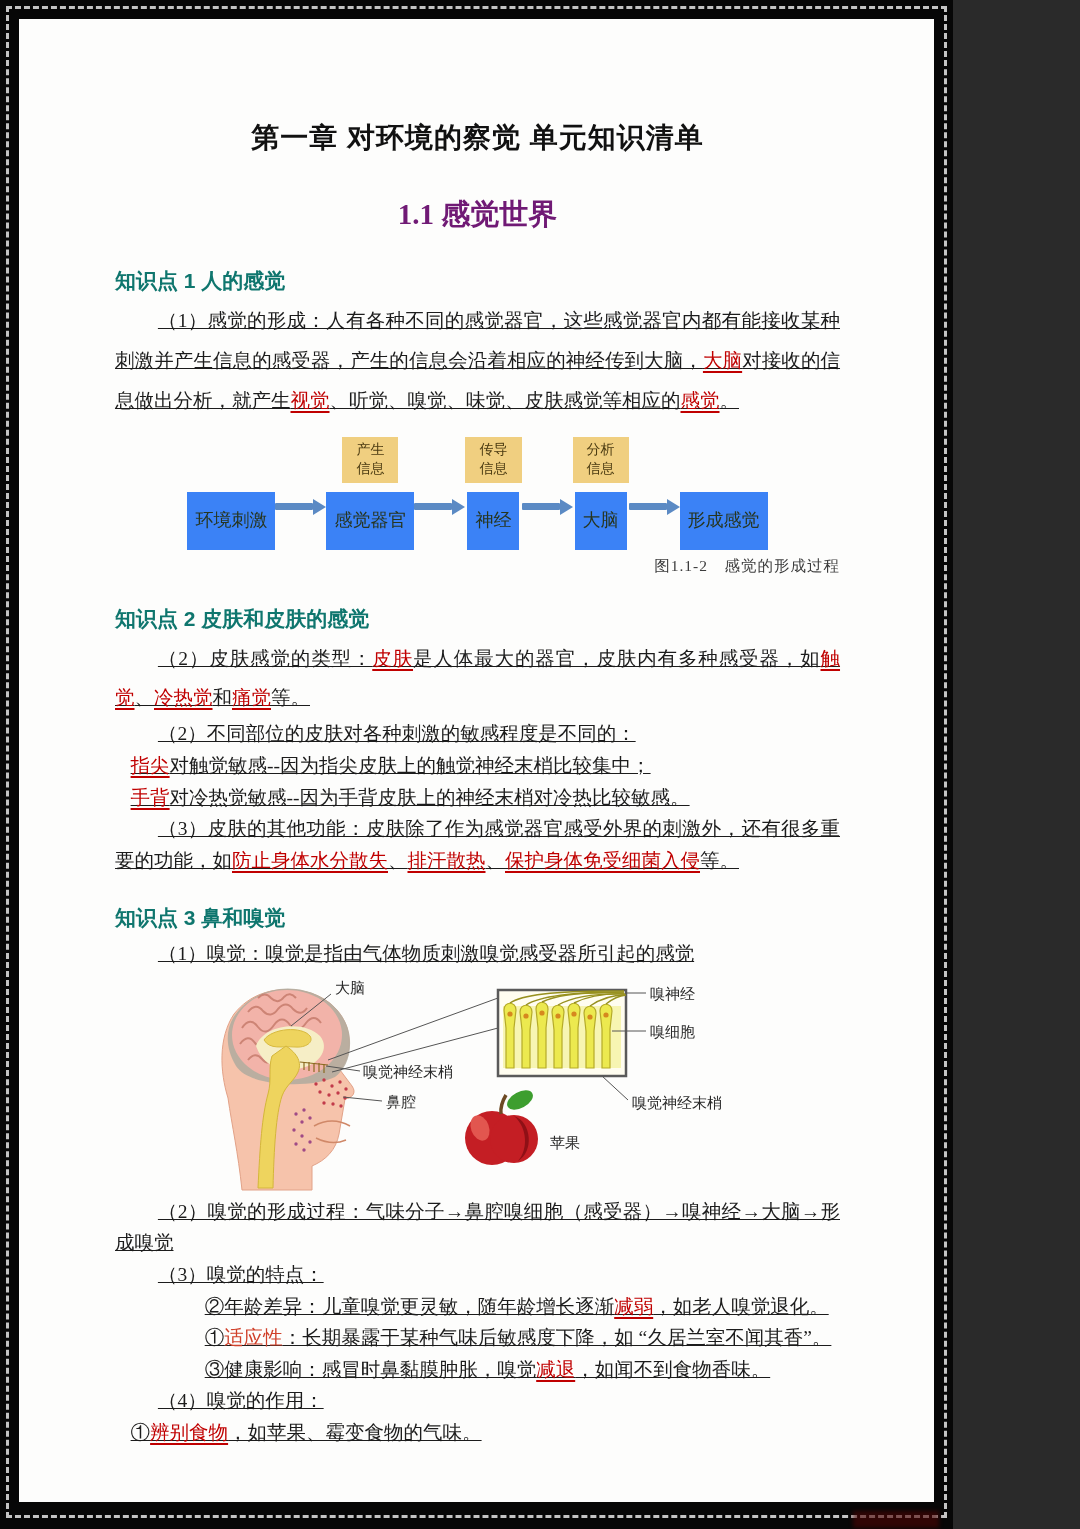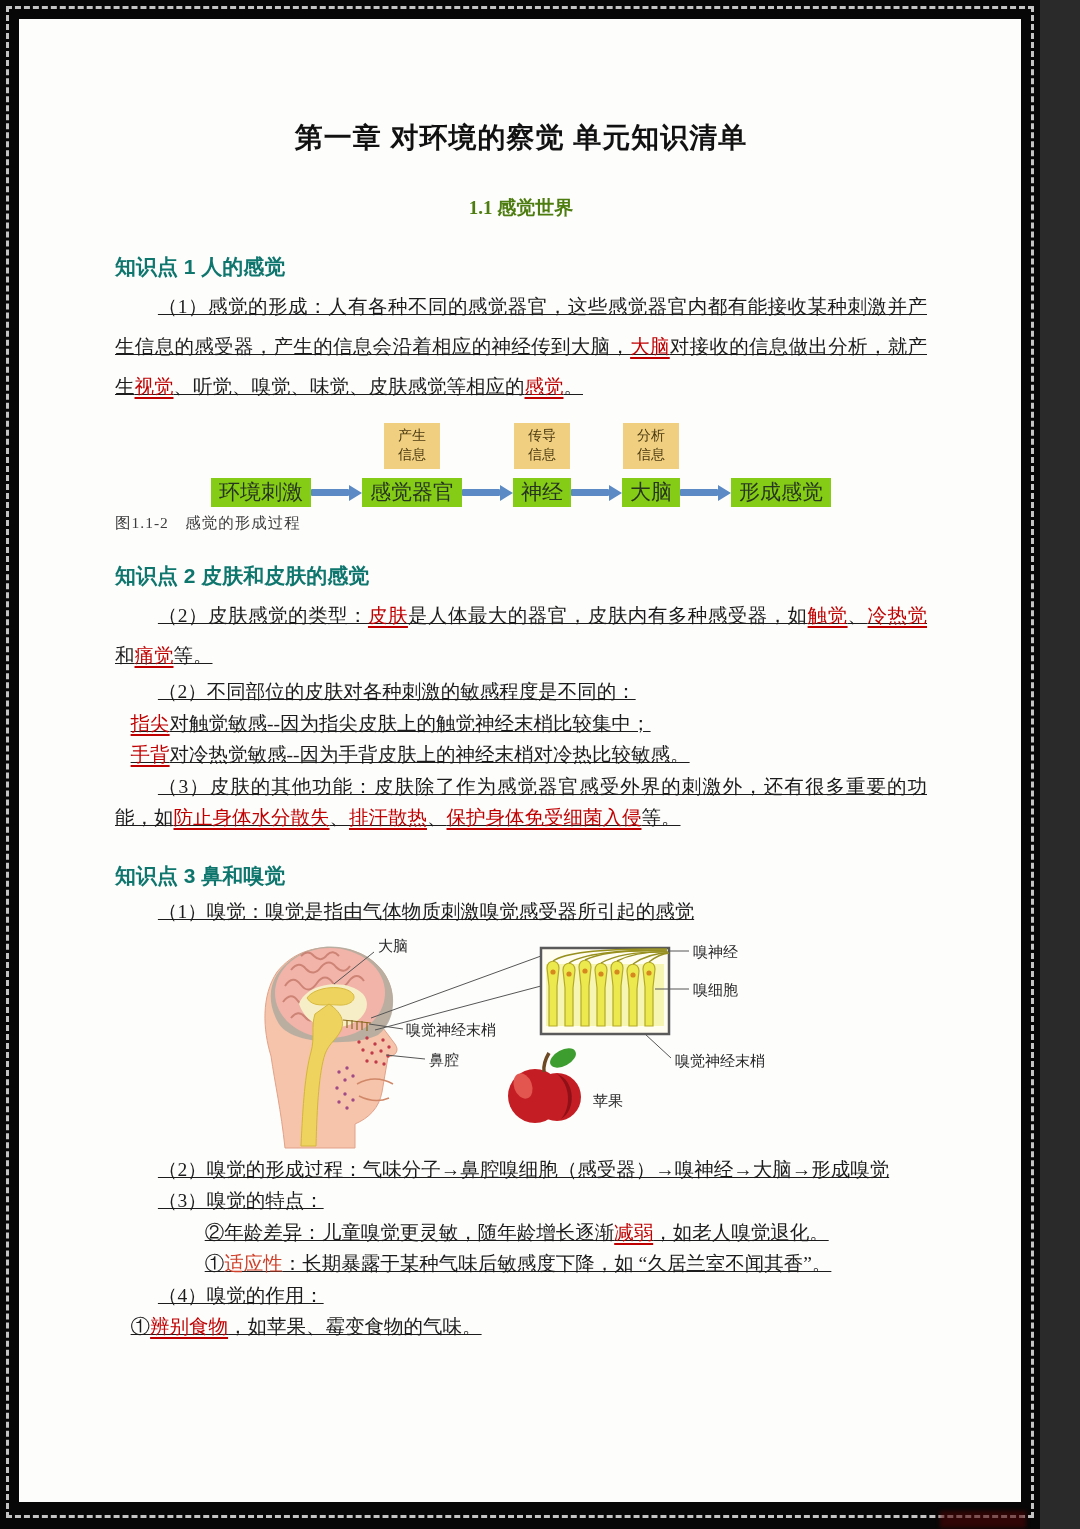--- a/index.html
+++ b/index.html
@@ -1,39 +1,39 @@
 <!DOCTYPE html>
 <html><head>
 <meta charset="utf-8">
 <style>
   html,body{margin:0;padding:0;background:#2a2a2a;}
   .frame{
-    position:relative;width:1040px;height:1529px;background:#070707;
+    position:relative;width:953px;height:1529px;background:#070707;
     font-family:"Liberation Serif",serif;box-sizing:border-box;overflow:hidden;
   }
   .rope{
     position:absolute;left:6px;top:6px;right:6px;bottom:11px;
     border:3px dashed #c4c4c4;pointer-events:none;z-index:2;
   }
   .smudge{
     position:absolute;right:14px;bottom:1px;width:86px;height:17px;
     background:#4d0404;opacity:.6;filter:blur(2px);z-index:3;
   }
   .page{
     position:absolute;left:19px;top:19px;right:19px;bottom:27px;
     background:#fdfdfc;z-index:1;box-sizing:border-box;
     padding:100px 94px 0 96px;color:#1c1c1c;
   }
   h1.title{
     margin:0;text-align:center;font-size:28px;font-weight:bold;color:#111;
     font-family:"Liberation Sans",sans-serif;letter-spacing:1px;
   }
   h2.subtitle{
-    margin:38px 0 0;text-align:center;font-size:19px;font-weight:bold;
-    color:#4d7c0f;font-family:"Liberation Serif",serif;
+    margin:38px 0 0;text-align:center;font-size:29px;font-weight:bold;
+    color:#701a75;font-family:"Liberation Serif",serif;
   }
   h3.kp{
     margin:28px 0 6px;font-size:21px;font-weight:bold;color:#0f766e;
     font-family:"Liberation Sans",sans-serif;
   }
   h3.kp2{}
   p.body{
     margin:0;font-size:19.5px;line-height:1.62;text-align:justify;text-decoration:underline;
   }
   p.lh-wide{line-height:2.05;}
@@ -45,31 +45,31 @@
   
   .flowwrap{margin-top:10px;}
   .flow{display:flex;justify-content:center;align-items:flex-start;}
   .stage{display:flex;flex-direction:column;align-items:center;}
   .note-slot{height:52px;display:flex;align-items:flex-end;margin-bottom:9px;}
   .note{
     background:#f0cf80;color:#4a3a10;font-size:14px;line-height:1.35;
     width:2.15em;text-align:center;padding:4px 13px;
   }
   .gbox{
-    background:#84cc16;color:#27351f;font-size:21px;line-height:1.2;
-    padding:2px 8px;white-space:nowrap;
+    background:#3b82f6;color:#27351f;font-size:18px;line-height:1.2;
+    padding:18px 8px;white-space:nowrap;
   }
   .arrow{display:flex;align-items:center;margin-top:68px;}
   .arrow .shaft{width:38px;height:7px;background:#5b8ac4;border-radius:1px;}
   .arrow .head{
     width:0;height:0;border-left:13px solid #5b8ac4;
     border-top:8px solid transparent;border-bottom:8px solid transparent;
   }
   .caption{
-    text-align:left;font-size:15.5px;color:#3c3c3c;margin-top:6px;
+    text-align:right;font-size:15.5px;color:#3c3c3c;margin-top:6px;
     letter-spacing:1px;
   }
   
   .figure{display:block;margin:6px auto 2px;}
   .figure text{font-size:15px;fill:#2a2a2a;font-family:"Liberation Serif",serif;}
 </style>
 </head>
 <body>
 
 <div class="frame">
@@ -257,17 +257,18 @@
         <path d="M303,138 C302,130 305,124 308,119" stroke="#6d4a24" stroke-width="3.5" fill="none"></path>
         <ellipse cx="322" cy="124" rx="14" ry="8" fill="#3d9e2f" transform="rotate(-28 322 124)"></ellipse>
       </g>
       <text x="352" y="172">苹果</text>
     </svg>
 
     <p class="body ind"><span>（2）嗅觉的形成过程：气味分子→鼻腔嗅细胞（感受器）→嗅神经→大脑→形成嗅觉</span></p>
     <p class="body ind"><span>（3）嗅觉的特点：</span></p>
     <p class="body ind-xl"><span>②年龄差异：儿童嗅觉更灵敏，随年龄增长逐渐</span><span class="s-ru">减弱</span><span>，如老人嗅觉退化。</span></p>
     <p class="body ind-xl"><span>①</span><span class="s-r">适应性</span><span>：长期暴露于某种气味后敏感度下降，如 “久居兰室不闻其香”。</span></p>
+    <p class="body ind-xl"><span>③健康影响：感冒时鼻黏膜肿胀，嗅觉</span><span class="s-ru">减退</span><span>，如闻不到食物香味。</span></p>
     <p class="body ind"><span>（4）嗅觉的作用：</span></p>
     <p class="body ind-s"><span>①</span><span class="s-ru">辨别食物</span><span>，如苹果、霉变食物的气味。</span></p>
 
   </div>
 </div>
 
 </body></html>

